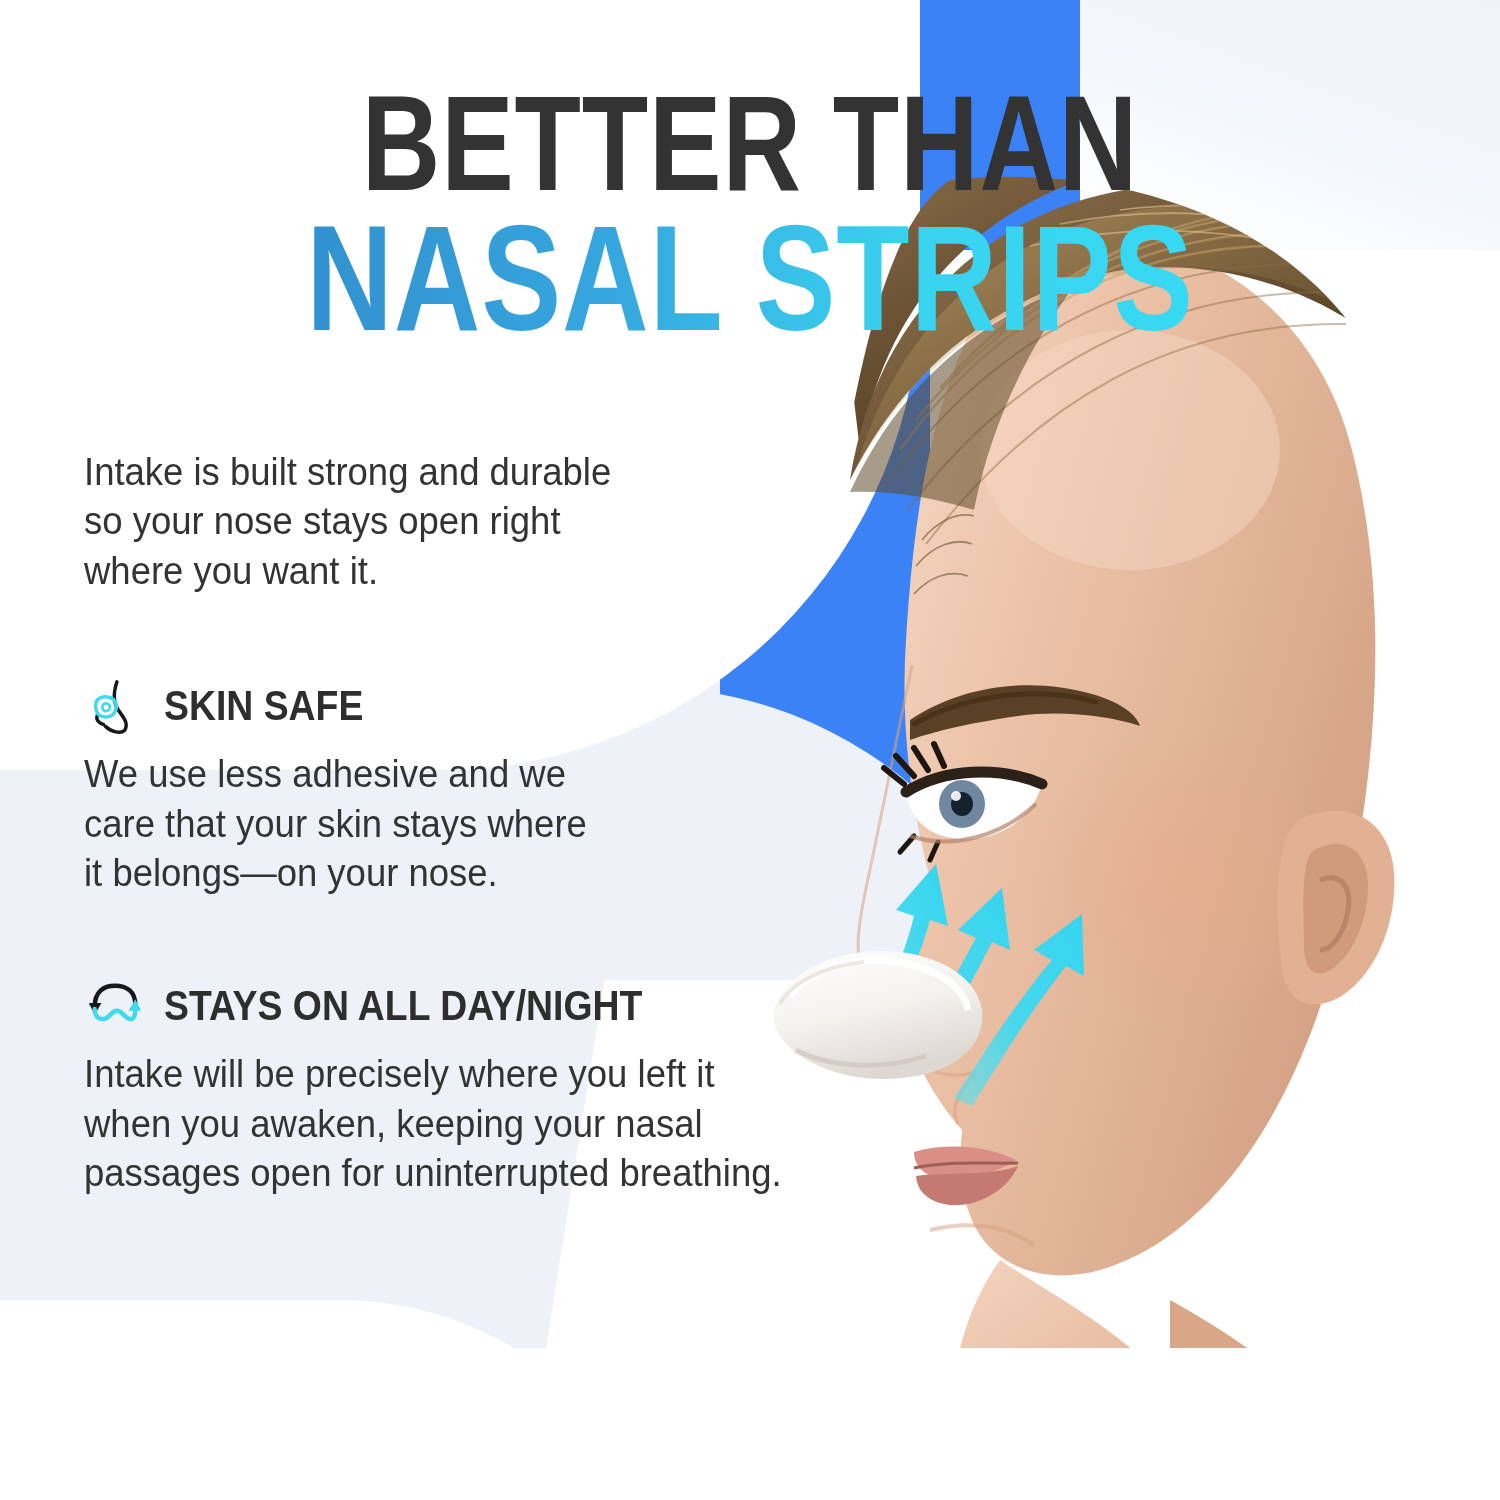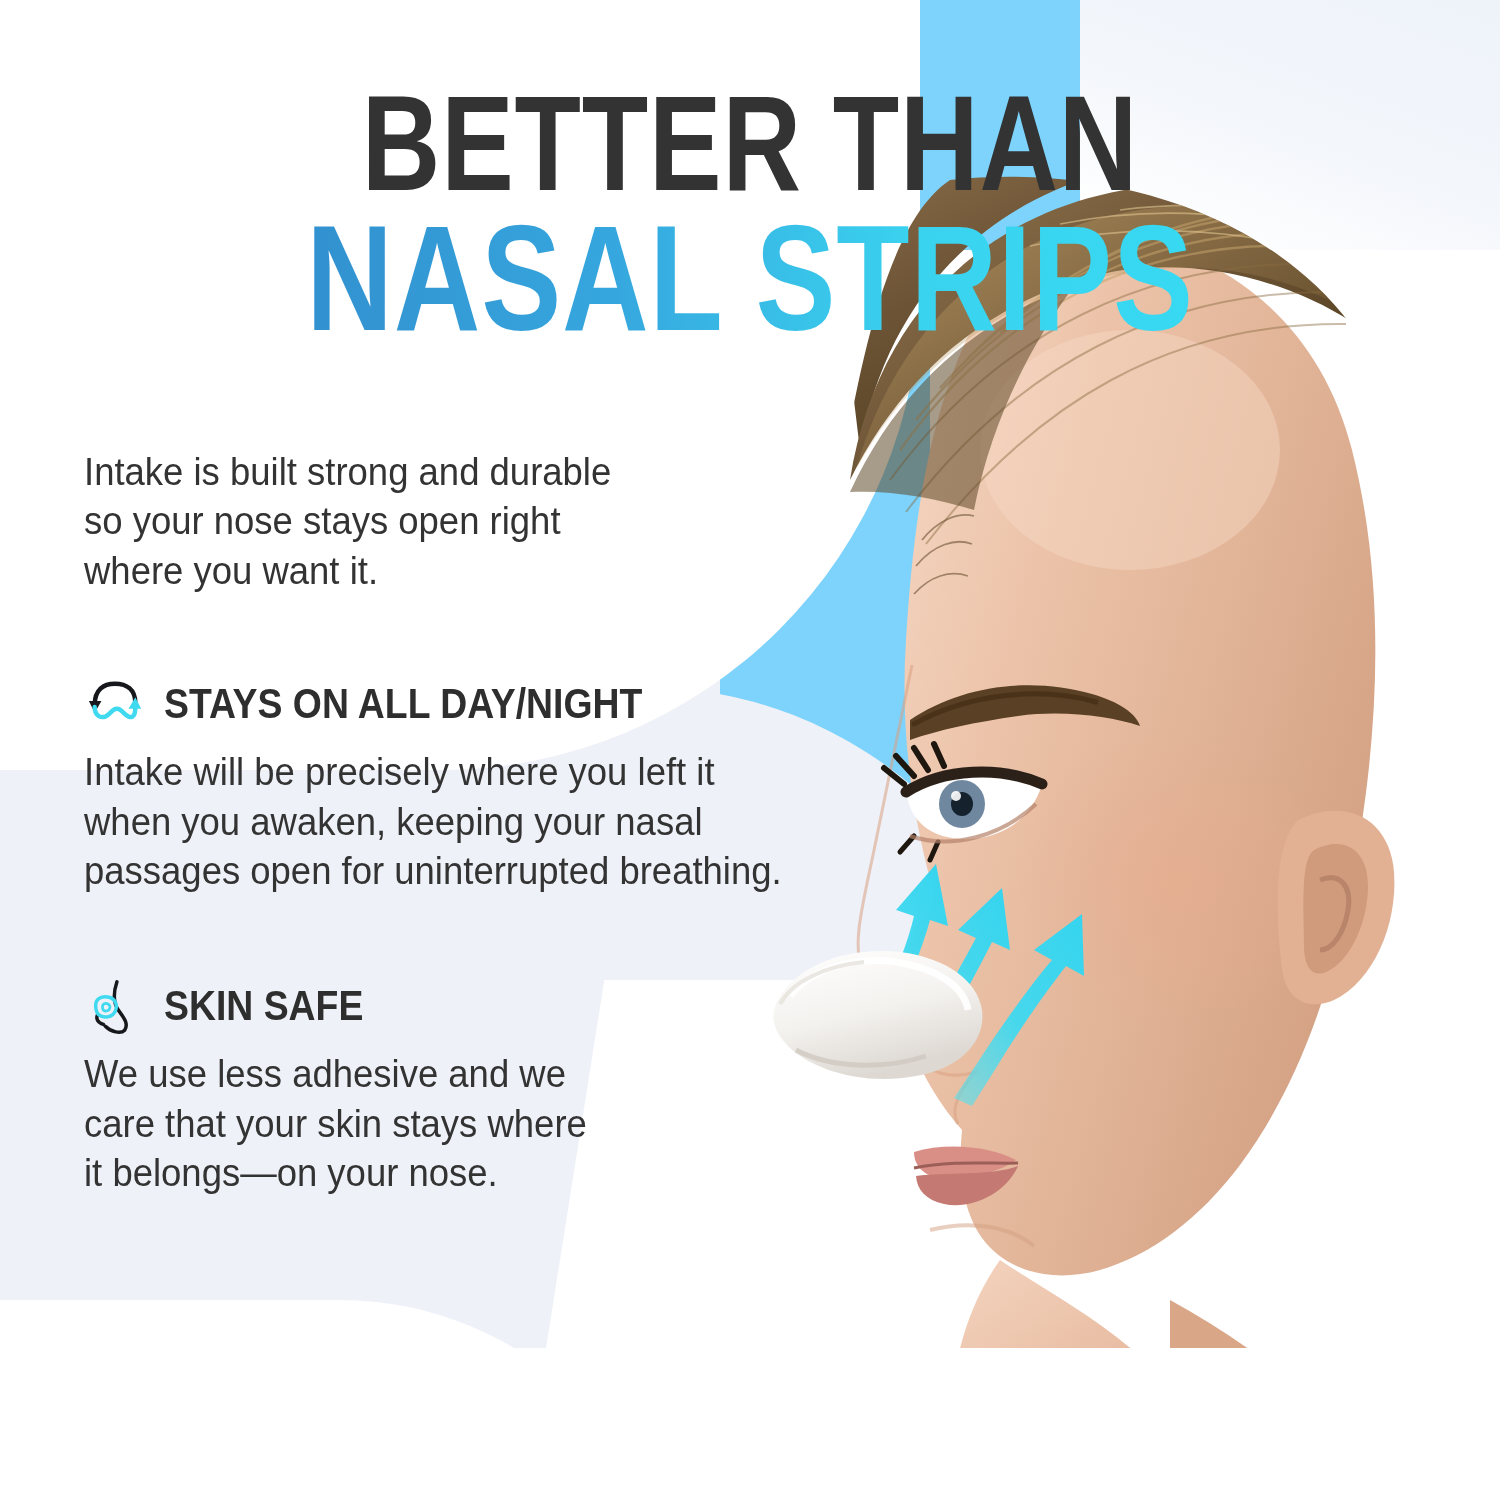--- a/index.html
+++ b/index.html
@@ -3,21 +3,21 @@
 <meta charset="utf-8">
 <style>
   * { margin:0; padding:0; box-sizing:border-box; }
   html, body { width:1500px; height:1500px; }
   body {
     font-family:"Liberation Sans", sans-serif;
     background:#ffffff;
     overflow:hidden;
     position:relative;
   }
-  #stage { position:absolute; inset:0; width:1500px; height:1348px; overflow:hidden; background:#7dd3fc; }
+  #stage { position:absolute; inset:0; width:1500px; height:1348px; overflow:hidden; background:#3b82f6; }
 
   
   .bg-tint-tr {
     position:absolute; right:0; top:0; width:420px; height:300px;
     background:linear-gradient(200deg,#eef3fa 0%,#f3f6fb 45%,#ffffff 80%);
   }
   .bg-panel-main {
     position:absolute; left:-120px; top:690px; width:1180px; height:760px;
     background:#eef1f7;
     border-radius:140px 420px 120px 160px;
@@ -307,38 +307,20 @@
     <span class="l1">BETTER THAN</span>
     <span class="l2">NASAL STRIPS</span>
   </div>
 
   <div class="features">
 
     <div class="feature" id="f1">
       <div class="feat-body">Intake is built strong and durable
 so your nose stays open right
 where you want it.</div>
-    </div>
-
-    <div class="feature" id="f3">
-      <div class="feat-head">
-        <span class="feat-icon">
-          <svg viewBox="0 0 64 62">
-            <path d="M11 32 C11 16 20 10 32 10 C44 10 53 16 53 30" fill="none" stroke="#16181c" stroke-width="4.6" stroke-linecap="round"></path>
-            <path d="M11 40 L5 28 L18 28 Z" fill="#16181c"></path>
-            <path d="M11 34 C11 42 16 46 22 44 C27 42 29 36 34 36
-                     C39 36 41 42 46 44 C51 46 53 42 53 34" fill="none" stroke="#3fd9f0" stroke-width="4.6" stroke-linecap="round" stroke-linejoin="round"></path>
-            <path d="M53 24 L59 36 L46 36 Z" fill="#3fd9f0"></path>
-          </svg>
-        </span>
-        <span class="feat-title">STAYS ON ALL DAY/NIGHT</span>
-      </div>
-      <div class="feat-body">Intake will be precisely where you left it
-when you awaken, keeping your nasal
-passages open for uninterrupted breathing.</div>
     </div>
 
     <div class="feature" id="f2">
       <div class="feat-head">
         <span class="feat-icon">
           <svg viewBox="0 0 64 62">
             <path d="M34 6 C30 18 30 28 36 36 C42 44 46 50 42 56
                      C38 60 28 58 22 52" fill="none" stroke="#16181c" stroke-width="3.6" stroke-linecap="round"></path>
             <path d="M20 50 C14 48 12 44 14 40" fill="none" stroke="#16181c" stroke-width="3.6" stroke-linecap="round"></path>
             <path d="M12 30 C12 24 18 20 26 22 C33 24 35 31 32 37
@@ -346,14 +328,32 @@
             <path d="M19 32 C19 29 22 27 25 29 C28 31 27 35 24 36 C21 37 19 35 19 32 Z" fill="none" stroke="#3fd9f0" stroke-width="2.8"></path>
           </svg>
         </span>
         <span class="feat-title">SKIN SAFE</span>
       </div>
       <div class="feat-body">We use less adhesive and we
 care that your skin stays where
 it belongs—on your nose.</div>
     </div>
 
+    <div class="feature" id="f3">
+      <div class="feat-head">
+        <span class="feat-icon">
+          <svg viewBox="0 0 64 62">
+            <path d="M11 32 C11 16 20 10 32 10 C44 10 53 16 53 30" fill="none" stroke="#16181c" stroke-width="4.6" stroke-linecap="round"></path>
+            <path d="M11 40 L5 28 L18 28 Z" fill="#16181c"></path>
+            <path d="M11 34 C11 42 16 46 22 44 C27 42 29 36 34 36
+                     C39 36 41 42 46 44 C51 46 53 42 53 34" fill="none" stroke="#3fd9f0" stroke-width="4.6" stroke-linecap="round" stroke-linejoin="round"></path>
+            <path d="M53 24 L59 36 L46 36 Z" fill="#3fd9f0"></path>
+          </svg>
+        </span>
+        <span class="feat-title">STAYS ON ALL DAY/NIGHT</span>
+      </div>
+      <div class="feat-body">Intake will be precisely where you left it
+when you awaken, keeping your nasal
+passages open for uninterrupted breathing.</div>
+    </div>
+
   </div>
 </div>
 
 </body></html>

